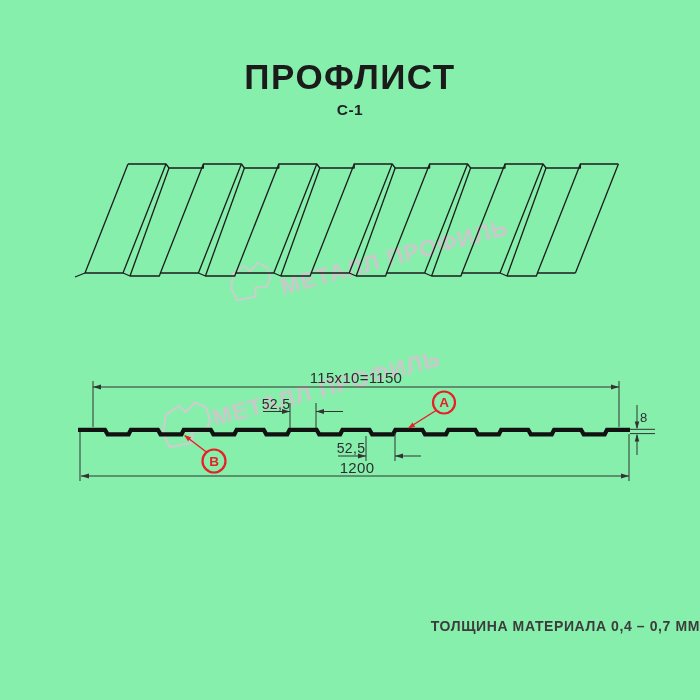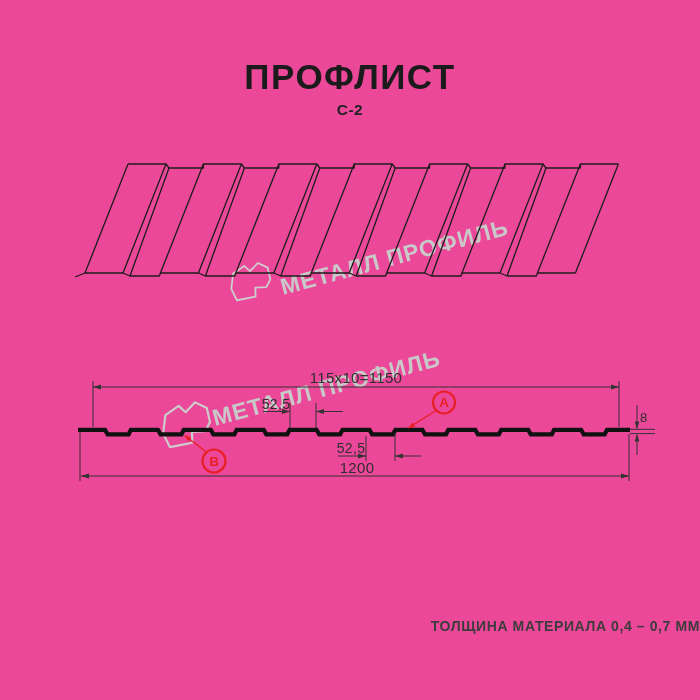--- a/index.html
+++ b/index.html
@@ -1,16 +1,16 @@
 <!DOCTYPE html>
 <html><head>
 <meta charset="utf-8">
 <style>
   html,body{margin:0;padding:0;background:#fff;}
-  .page{position:relative;width:700px;height:700px;background:#ec4899;overflow:hidden;
+  .page{position:relative;width:700px;height:700px;background:#86efac;overflow:hidden;
         font-family:"Liberation Sans",sans-serif;}
   .title{position:absolute;top:57px;left:0;width:700px;text-align:center;
          font-size:35px;font-weight:800;letter-spacing:1.5px;color:#1b1b1b;margin:0;}
   .subtitle{position:absolute;top:101px;left:0;width:700px;text-align:center;
             font-size:15.5px;font-weight:700;letter-spacing:.5px;color:#222;}
   .footer{position:absolute;top:618px;left:0;width:700px;text-align:right;
           font-size:14px;font-weight:600;letter-spacing:.6px;color:#3c3c3c;}
   svg.draw{position:absolute;left:0;top:0;}
   .wm-text{font-weight:700;font-size:23px;letter-spacing:1px;fill:#c9c9c9;}
   .wm-logo{fill:none;stroke:#cdcdcd;stroke-width:1.8;stroke-linejoin:round;}
@@ -24,21 +24,21 @@
   .red-stroke{stroke:#e81f25;fill:none;}
   .red-fill{fill:#e81f25;stroke:none;}
   .marker-letter{fill:#e81f25;font-size:13.5px;font-weight:700;}
 </style>
 </head>
 <body>
 
 <div class="page">
 
   <h1 class="title">ПРОФЛИСТ</h1>
-  <div class="subtitle">С-2</div>
+  <div class="subtitle">С-1</div>
 
   <svg class="draw" width="700" height="700" viewBox="0 0 700 700">
 
     <g>
       <g transform="translate(222,266) rotate(-8)">
         <polygon class="wm-logo" points="6,24 10,9 22,3 27,9 36,2 45,8 46,20 41,27 30,26 29,35 10,36"></polygon>
       </g>
       <g transform="translate(283,295) rotate(-15)">
         <text class="wm-text" x="0" y="0">МЕТАЛЛ ПРОФИЛЬ</text>
       </g>

